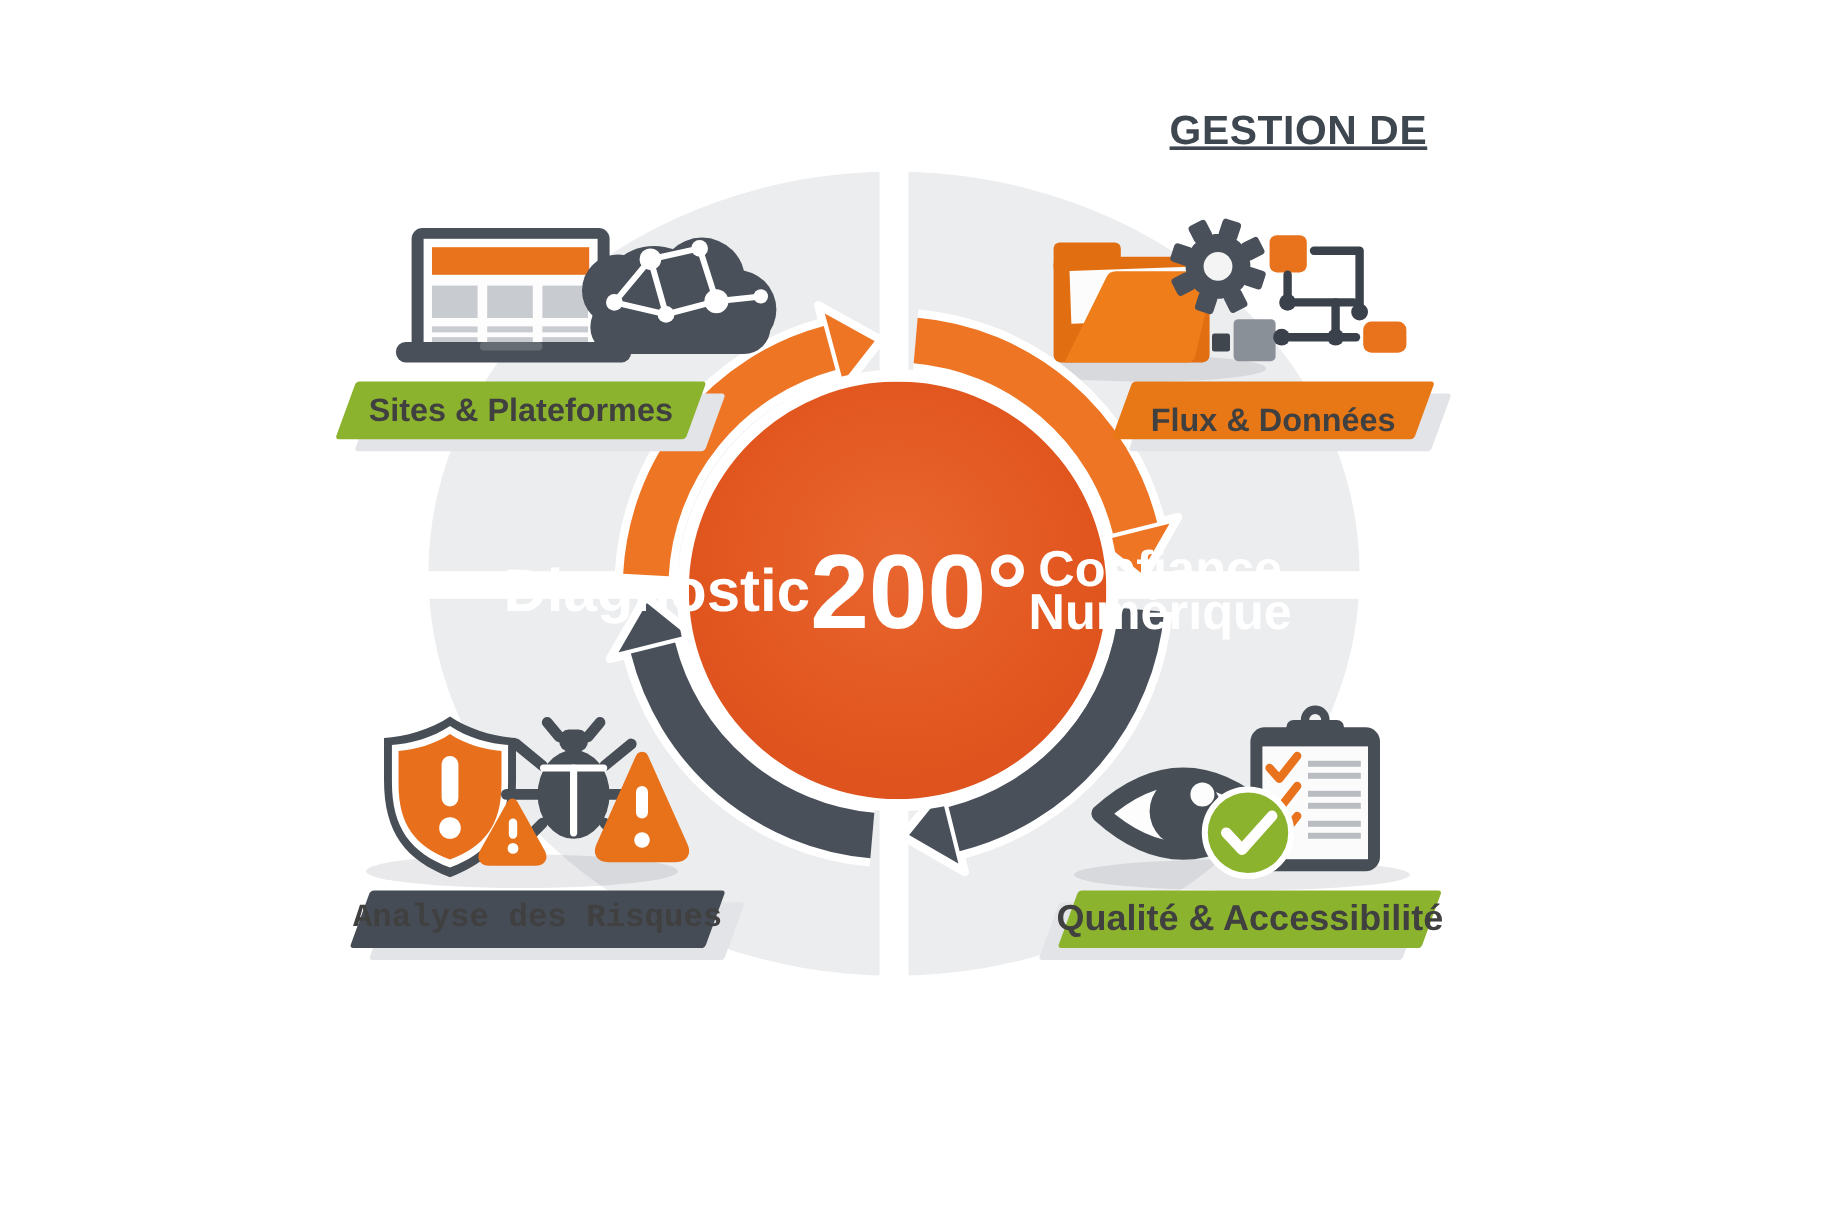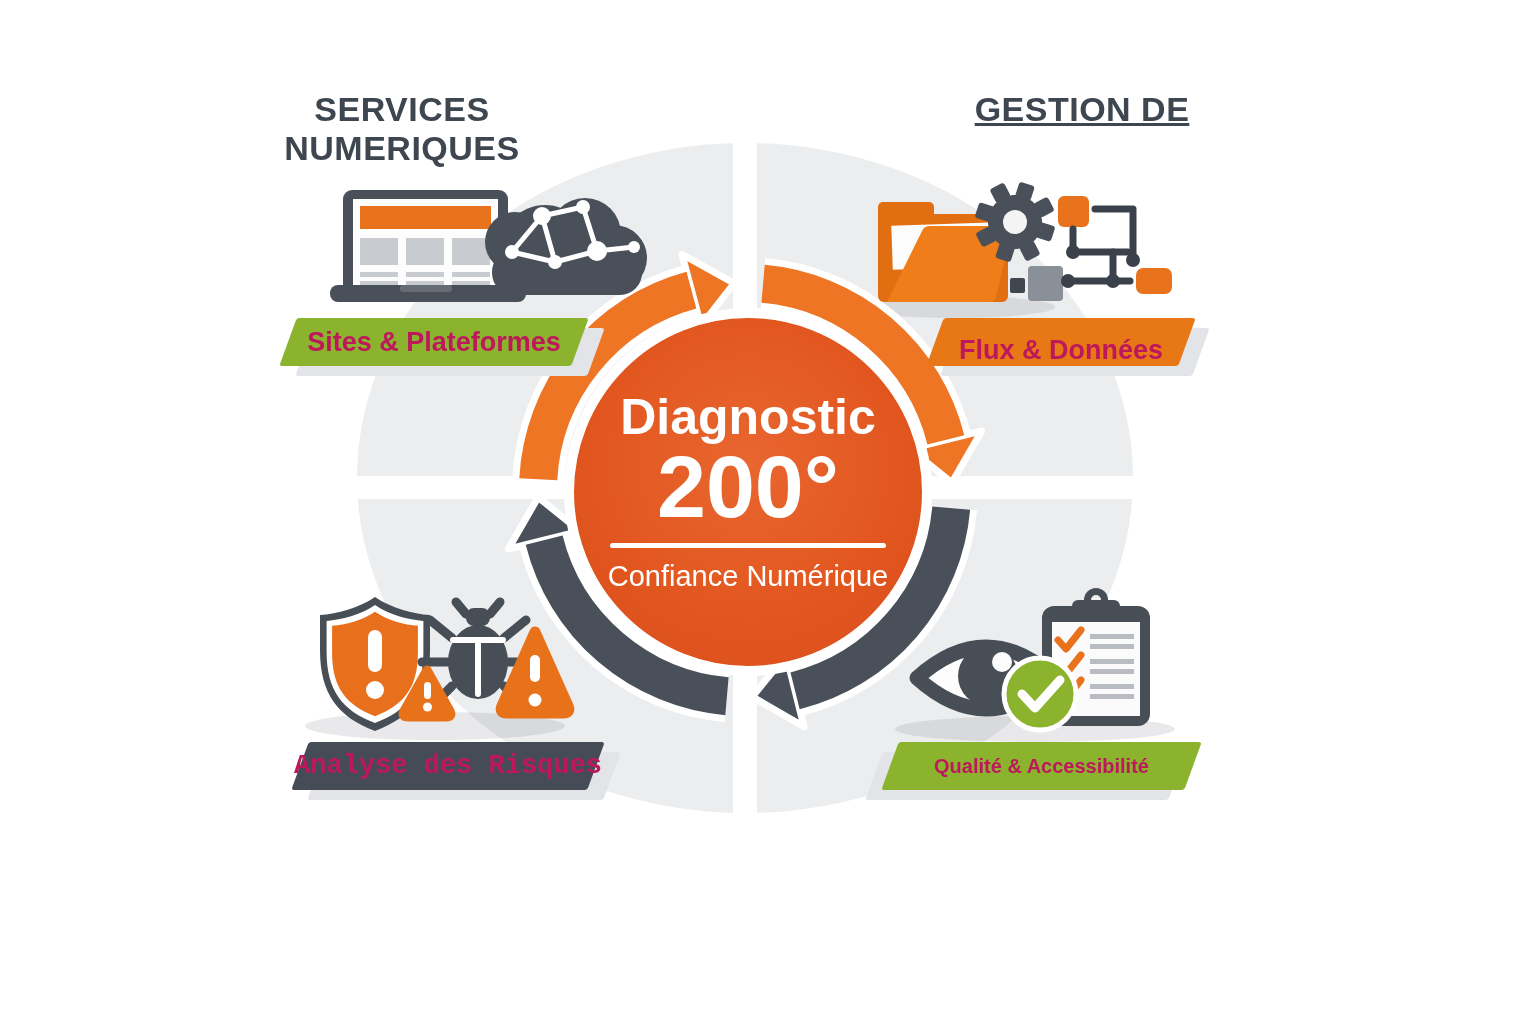--- a/index.html
+++ b/index.html
@@ -15,53 +15,53 @@
   .cross-v{position:absolute;left:733px;top:140px;width:24px;height:678px;background:#ffffff;z-index:1;}
   .cross-h{position:absolute;left:350px;top:476px;width:788px;height:23px;background:#ffffff;z-index:1;}
   .soft-shadow{position:absolute;border-radius:50%;z-index:2;}
   
   .layer{position:absolute;left:0;top:0;z-index:5;}
   
   .center-circle{
     position:absolute;left:564px;top:308px;width:368px;height:368px;border-radius:50%;
     background:radial-gradient(circle at 50% 42%, #E96630 0%, #E2571F 55%, #D94E1C 100%);
     border:10px solid #ffffff;box-sizing:border-box;z-index:6;
-    display:flex;flex-direction:column;align-items:center;justify-content:center;
+    display:flex;flex-direction:row;align-items:center;justify-content:center;
     color:#ffffff;text-align:center;
   }
   .cc-title{font-size:50px;font-weight:700;line-height:52px;}
   .cc-degrees{font-size:88px;font-weight:700;line-height:84px;margin-top:2px;}
   .cc-divider{width:276px;height:5px;background:#ffffff;border-radius:3px;margin:14px 0 10px 0;}
-  .cc-subtitle{font-size:29px;font-weight:400;line-height:36px;}
+  .cc-subtitle{font-size:42px;font-weight:700;line-height:36px;}
   
   .heading{
     position:absolute;width:360px;text-align:center;color:#3E4650;
     font-size:34px;font-weight:700;line-height:39px;letter-spacing:.5px;z-index:8;
   }
   .heading-tl{left:222px;top:90px;}
   .heading-tr{left:902px;top:90px;text-decoration:underline;}
   
   .banner{position:absolute;height:48px;z-index:8;display:flex;align-items:center;justify-content:center;}
   .banner::before{
     content:"";position:absolute;inset:0;transform:skewX(-20deg);border-radius:3px;z-index:-1;
   }
   .banner-echo{position:absolute;height:48px;background:#E3E4E7;transform:skewX(-20deg);border-radius:3px;z-index:7;}
   .banner--green::before{background:#8CB32E;}
   .banner--orange::before{background:#E87816;}
   .banner--slate::before{background:#454C55;}
-  .banner-label{color:#be185d;font-weight:700;font-size:27px;white-space:nowrap;z-index:1;}
+  .banner-label{color:#404040;font-weight:700;font-size:27px;white-space:nowrap;z-index:1;}
   .banner-sites{left:288px;top:318px;width:292px;}
   .echo-sites{left:304px;top:328px;width:292px;}
   .banner-flux{left:935px;top:318px;width:252px;align-items:flex-end;}
   .echo-flux{left:949px;top:328px;width:252px;}
   .banner-risques{left:300px;top:742px;width:296px;font-family:Liberation Mono, monospace;}
   .echo-risques{left:316px;top:752px;width:296px;}
   .banner-qualite{left:890px;top:742px;width:303px;}
   .echo-qualite{left:874px;top:752px;width:303px;}
-  .banner-qualite .banner-label{font-size:20px;}
+  .banner-qualite .banner-label{font-size:30px;}
 </style>
 </head>
 <body>
 
 <div class="stage">
 
   <div class="bg-ellipse"></div>
   <div class="cross-v"></div>
   <div class="cross-h"></div>
 
@@ -93,24 +93,20 @@
     </g>
   </svg>
 
   <div class="center-circle">
     <div class="cc-title">Diagnostic</div>
     <div class="cc-degrees">200°</div>
     <div class="cc-divider"></div>
     <div class="cc-subtitle">Confiance Numérique</div>
   </div>
 
-  <div class="heading heading-tl">
-    <span>SERVICES</span><br>
-    <span>NUMERIQUES</span>
-  </div>
   <div class="heading heading-tr">
     <span>GESTION DE</span><br>
   </div>
 
   <svg class="layer" style="z-index:7" width="1536" height="1024" viewBox="0 0 1536 1024">
     <g>
       <rect x="343" y="190" width="165" height="108" rx="9" fill="#49505A"></rect>
       <rect x="353" y="199" width="145" height="90" fill="#FDFDFD"></rect>
       <rect x="360" y="206" width="131" height="23" fill="#E8731C"></rect>
       <g fill="#C8CBCF">

